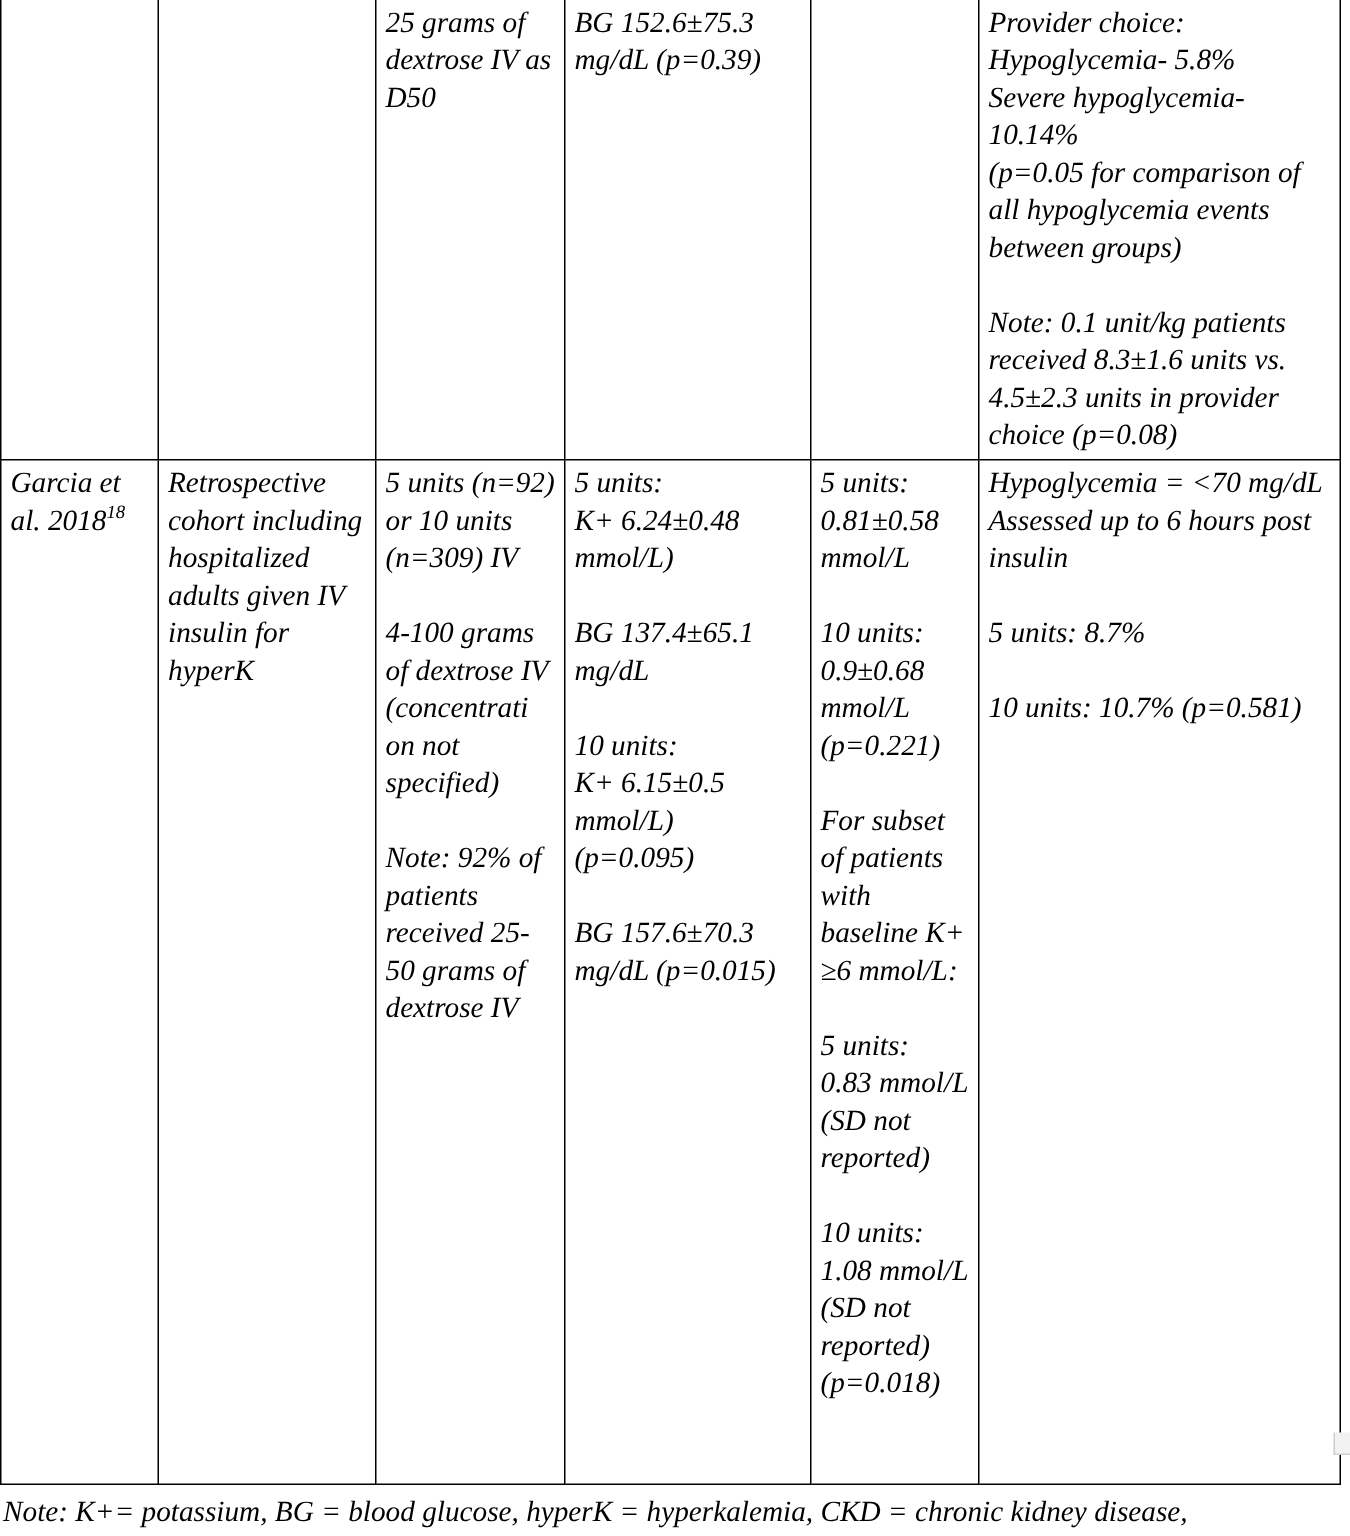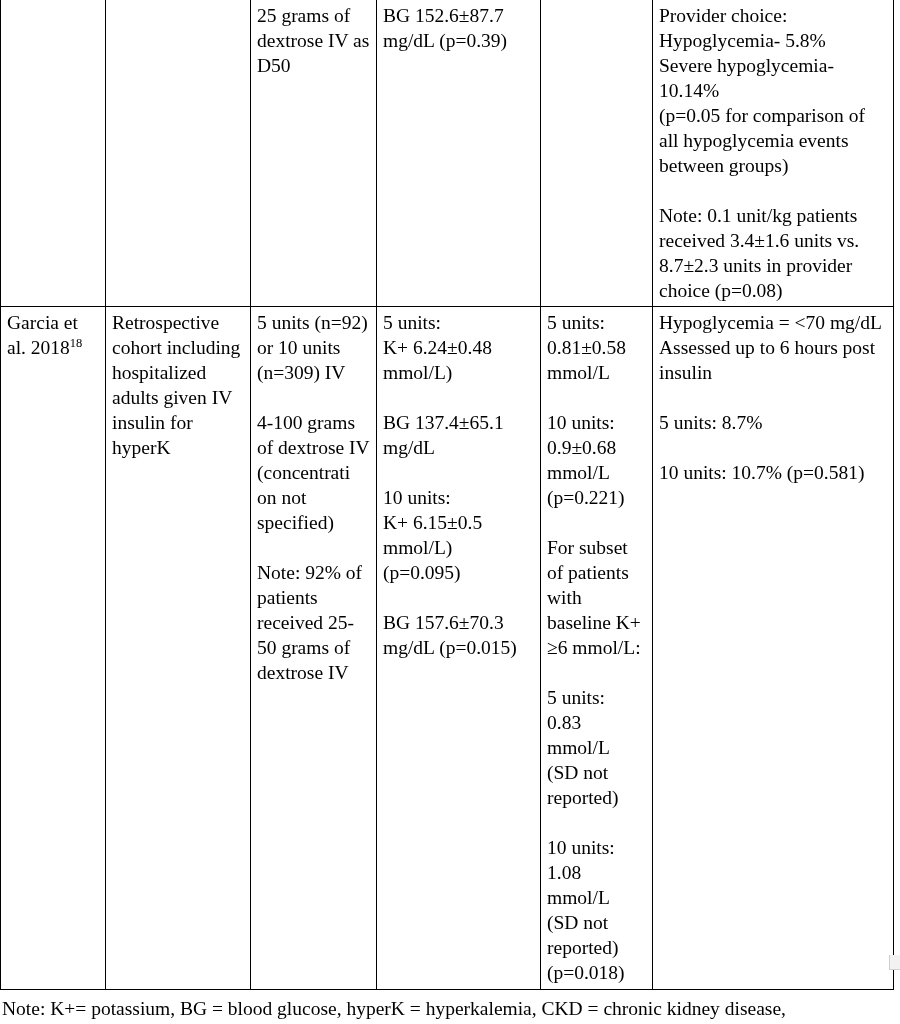--- a/index.html
+++ b/index.html
@@ -14,20 +14,21 @@
     color: #000000;
     overflow: hidden;
     position: relative;
   }
 
   .page {
     position: relative;
     width: 900px;
     height: 1024px;
     box-sizing: border-box;
+    font-style: italic;
   }
 
   table.evidence-table {
     border-collapse: collapse;
     table-layout: fixed;
     width: 893px;
     margin: 0;
     border-spacing: 0;
   }
 
@@ -109,32 +110,32 @@
         <td>
           <span class="cell-block"></span>
         </td>
         <td>
           <span class="cell-block"></span>
         </td>
         <td>
           <span class="cell-block">25 grams of dextrose IV as D50</span>
         </td>
         <td>
-          <span class="cell-block">BG 152.6±87.7 mg/dL (p=0.39)</span>
+          <span class="cell-block">BG 152.6±75.3 mg/dL (p=0.39)</span>
         </td>
         <td>
           <span class="cell-block"></span>
         </td>
         <td>
           <span class="cell-block">Provider choice:
 Hypoglycemia- 5.8%
 Severe hypoglycemia- 10.14%
 (p=0.05 for comparison of all hypoglycemia events between groups)
 
-Note: 0.1 unit/kg patients received 3.4±1.6 units vs. 8.7±2.3 units in provider choice (p=0.08)</span>
+Note: 0.1 unit/kg patients received 8.3±1.6 units vs. 4.5±2.3 units in provider choice (p=0.08)</span>
         </td>
       </tr>
 
       <tr class="row-main">
         <td>
           <span class="cell-block">Garcia et al. 2018</span><sup class="ref">18</sup>
         </td>
         <td>
           <span class="cell-block">Retrospective cohort including hospitalized adults given IV insulin for hyperK</span>
         </td>

